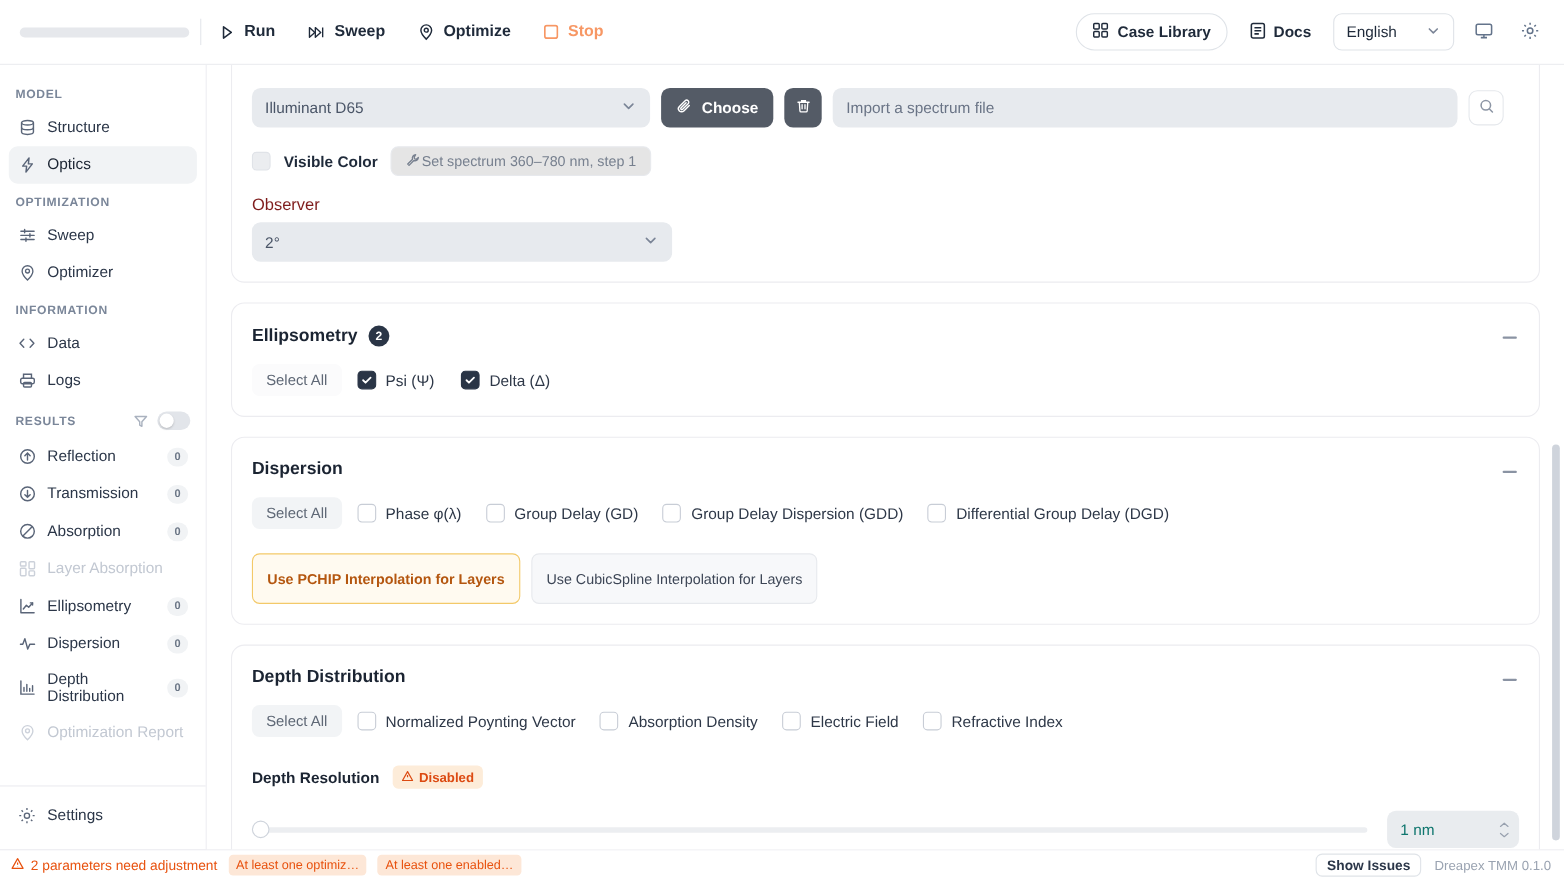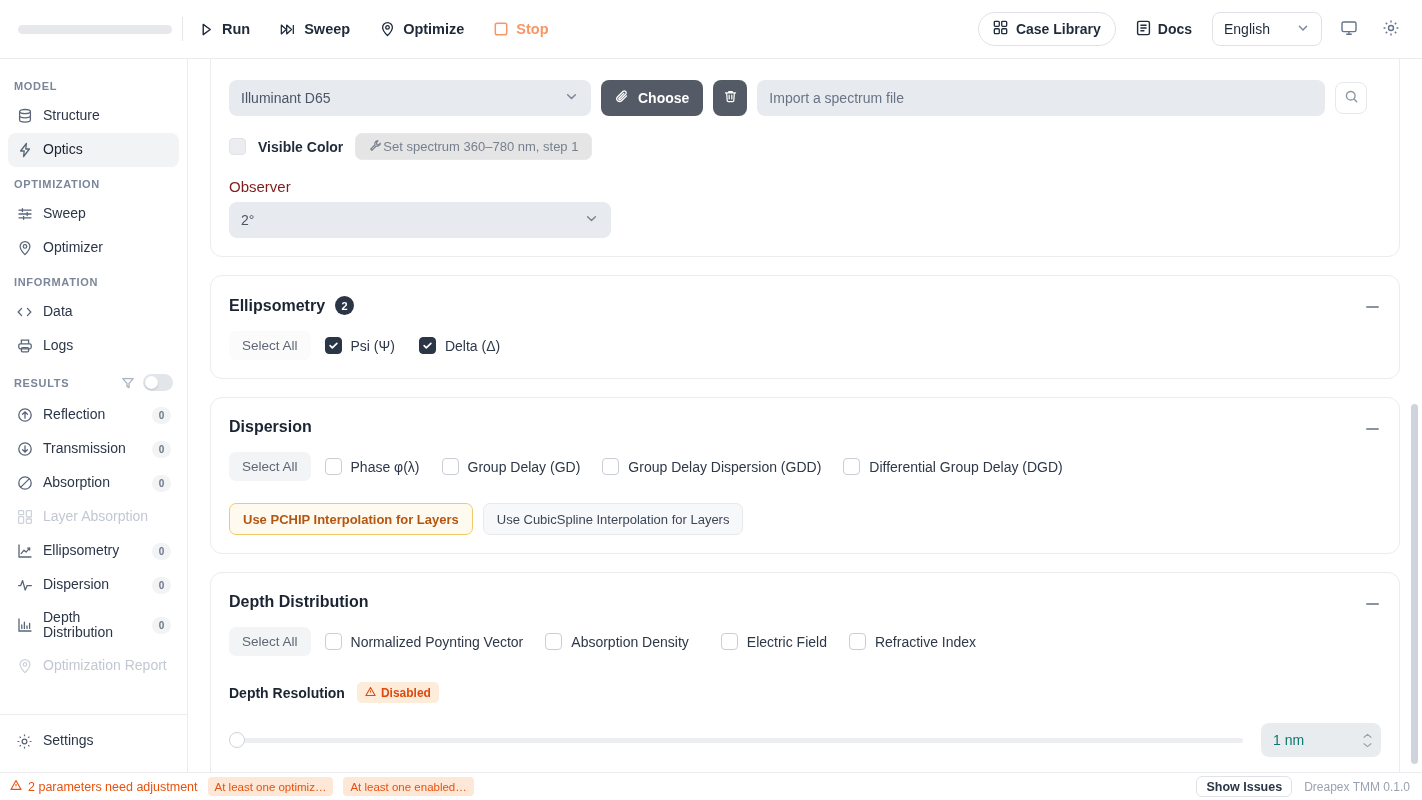--- a/index.html
+++ b/index.html
@@ -188,21 +188,21 @@
     height: 29px; padding: 0 13px; border-radius: 7px;
     background: #f2f4f6; border: none; color: #5f6876;
     font-size: 13.5px; font-family: inherit; cursor: pointer;
   }
   .select-all.white { background: #fbfbfc; }
 
   .field-label { font-size: 15px; color: #7f1d1d; margin-bottom: 7px; }
 
   .chip-row { display: flex; gap: 10px; margin-top: 22px; }
   .chip {
-    height: 32px; padding: 0 13px; border-radius: 7px;
+    height: 46px; padding: 0 13px; border-radius: 7px;
     font-size: 13px; font-family: inherit; cursor: pointer;
     display: flex; align-items: center;
     border: 1px solid #e7e9ed; background: #f7f8fa; color: #3d4656;
   }
   .chip.warn { border-color: #f3c969; background: #fffaf0; color: #b4560f; font-weight: 700; }
 
   .warn-badge {
     display: inline-flex; align-items: center; gap: 5px;
     height: 21px; padding: 0 8px; border-radius: 5px;
     background: #fdecd9; color: #dc4a12;
@@ -673,21 +673,21 @@
           <div class="opt-row">
             <button class="select-all">Select All</button>
             <label class="cb-item">
               <span class="cb"></span>
               <span>Normalized Poynting Vector</span>
             </label>
             <label class="cb-item" style="margin-left:8px;">
               <span class="cb"></span>
               <span>Absorption Density</span>
             </label>
-            <label class="cb-item" style="margin-left:18px;align-items:center;">
+            <label class="cb-item" style="margin-left:8px;align-items:center;">
               <span class="cb"></span>
               <span>Electric Field</span>
             </label>
             <label class="cb-item" style="margin-left:8px;">
               <span class="cb"></span>
               <span>Refractive Index</span>
             </label>
           </div>
 
           <div class="row" style="gap:12px; margin-top:26px;">

